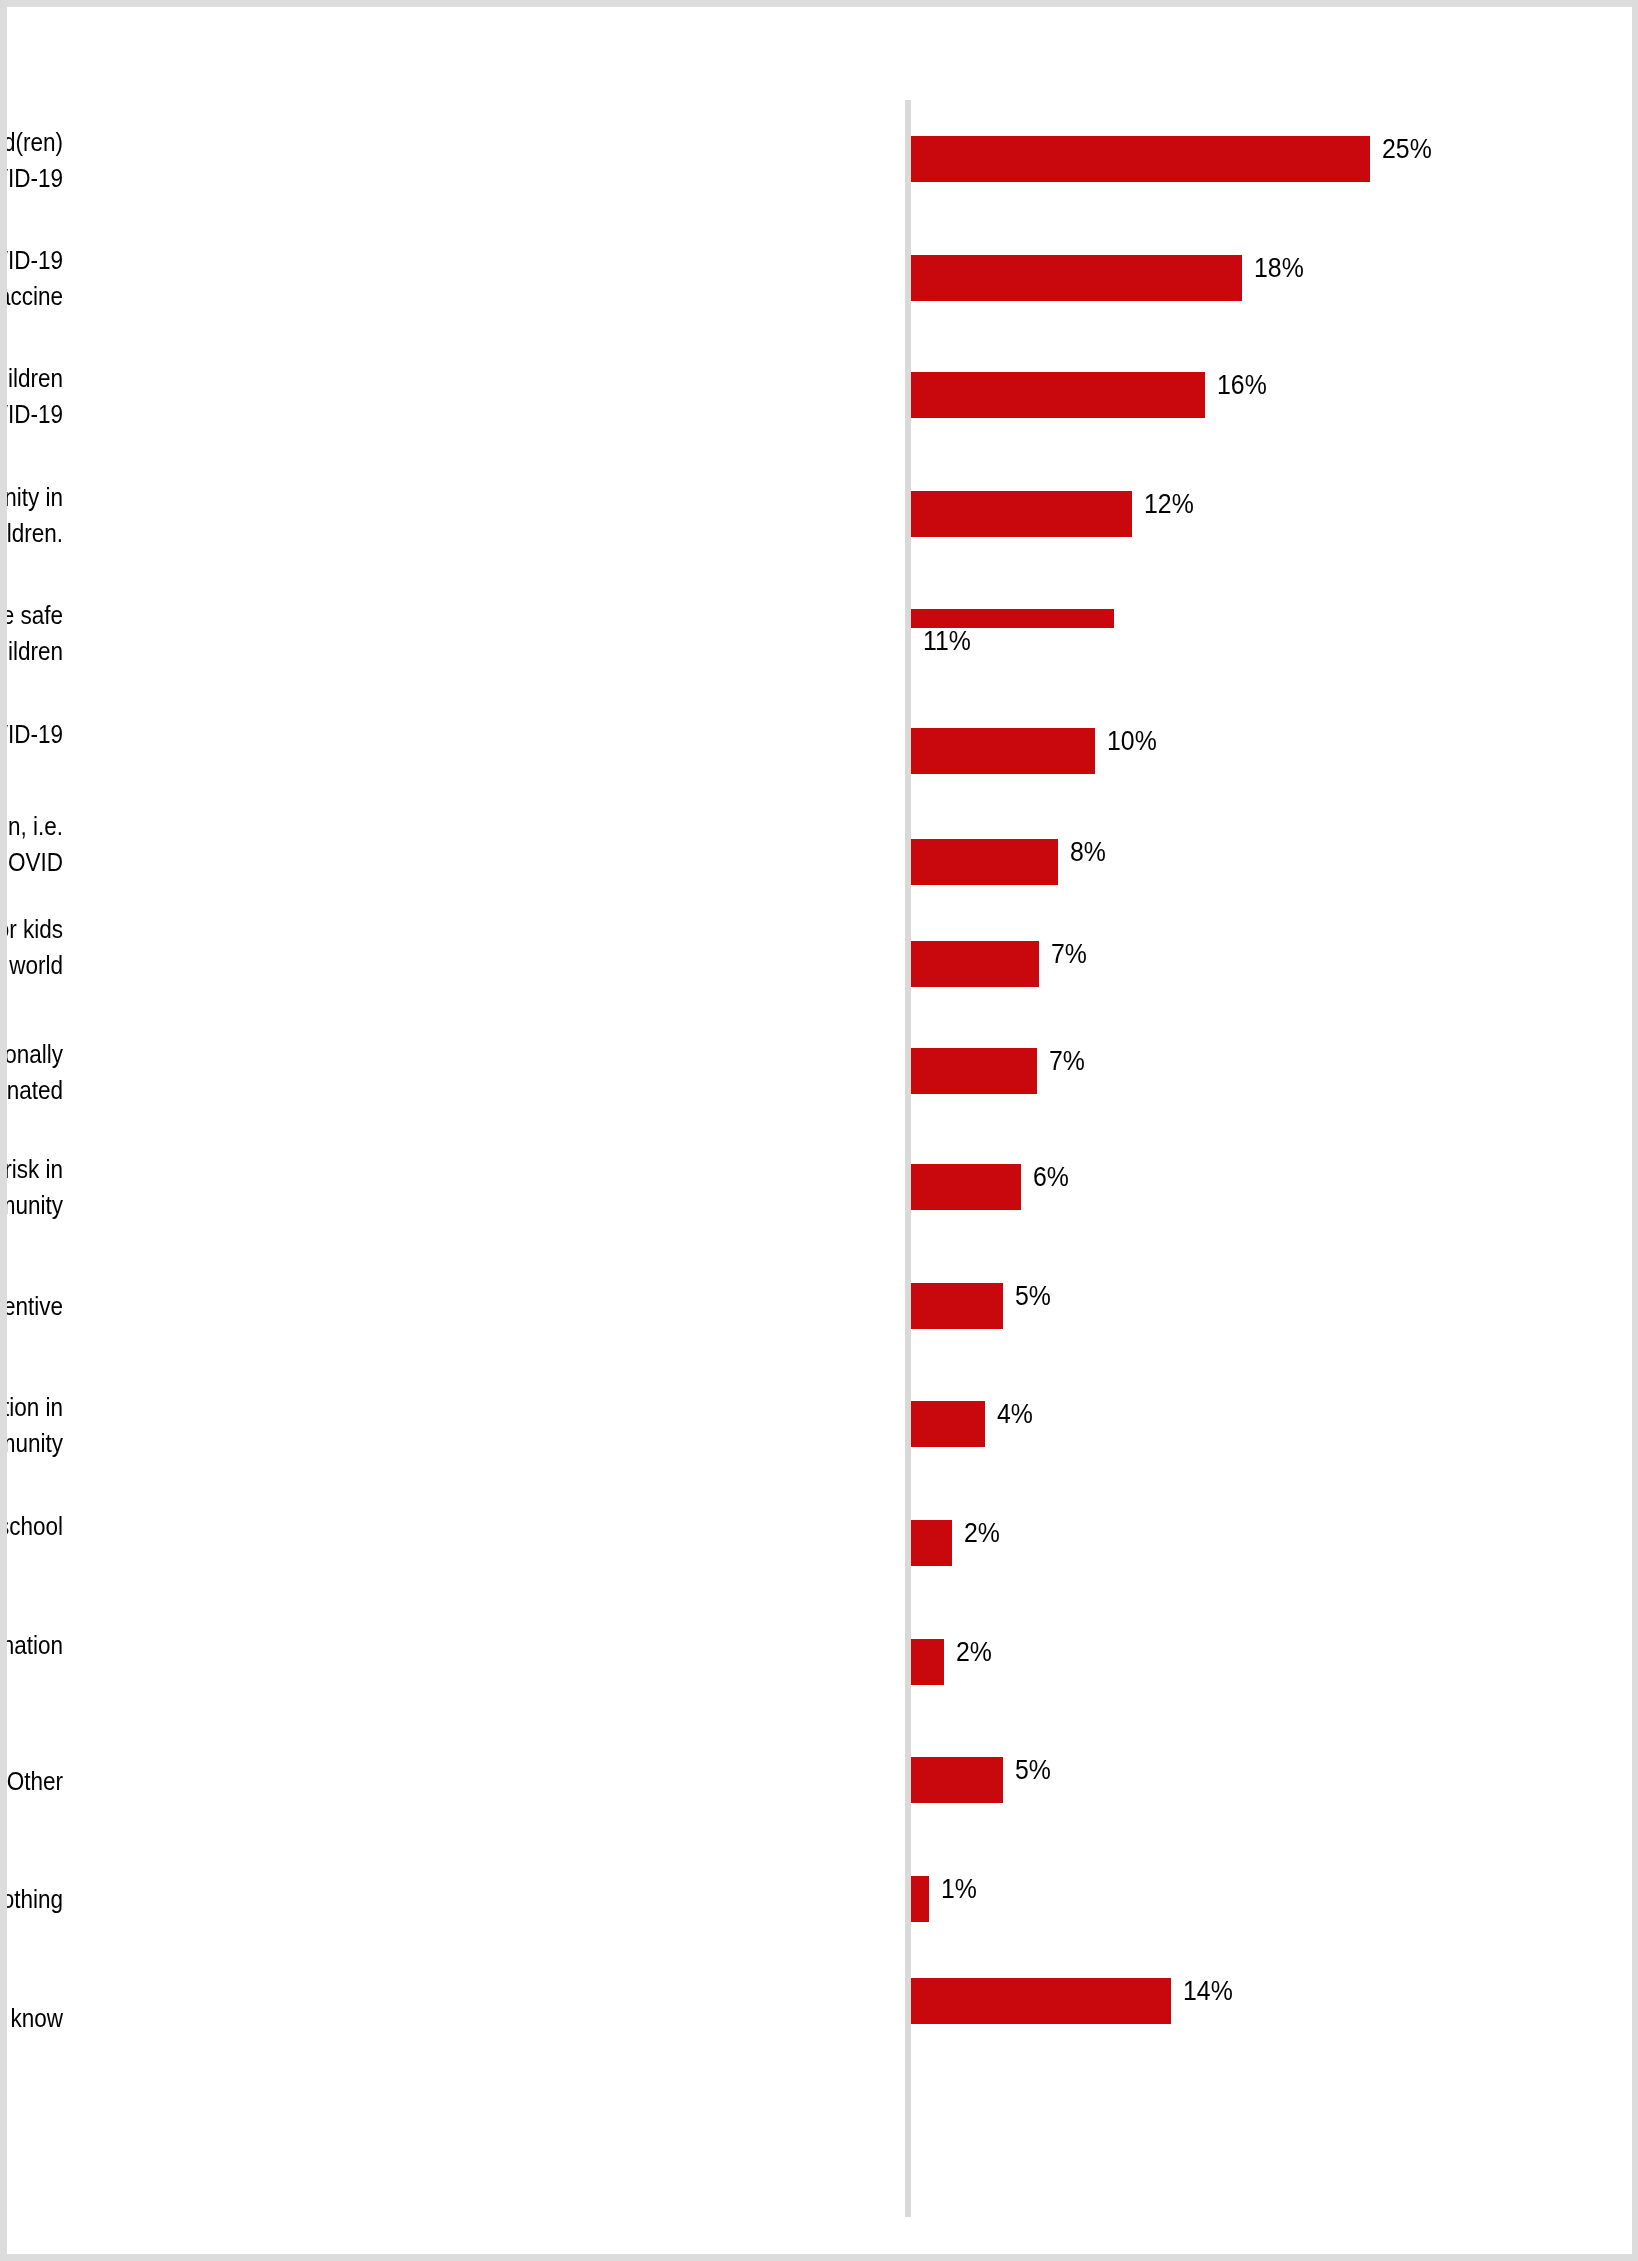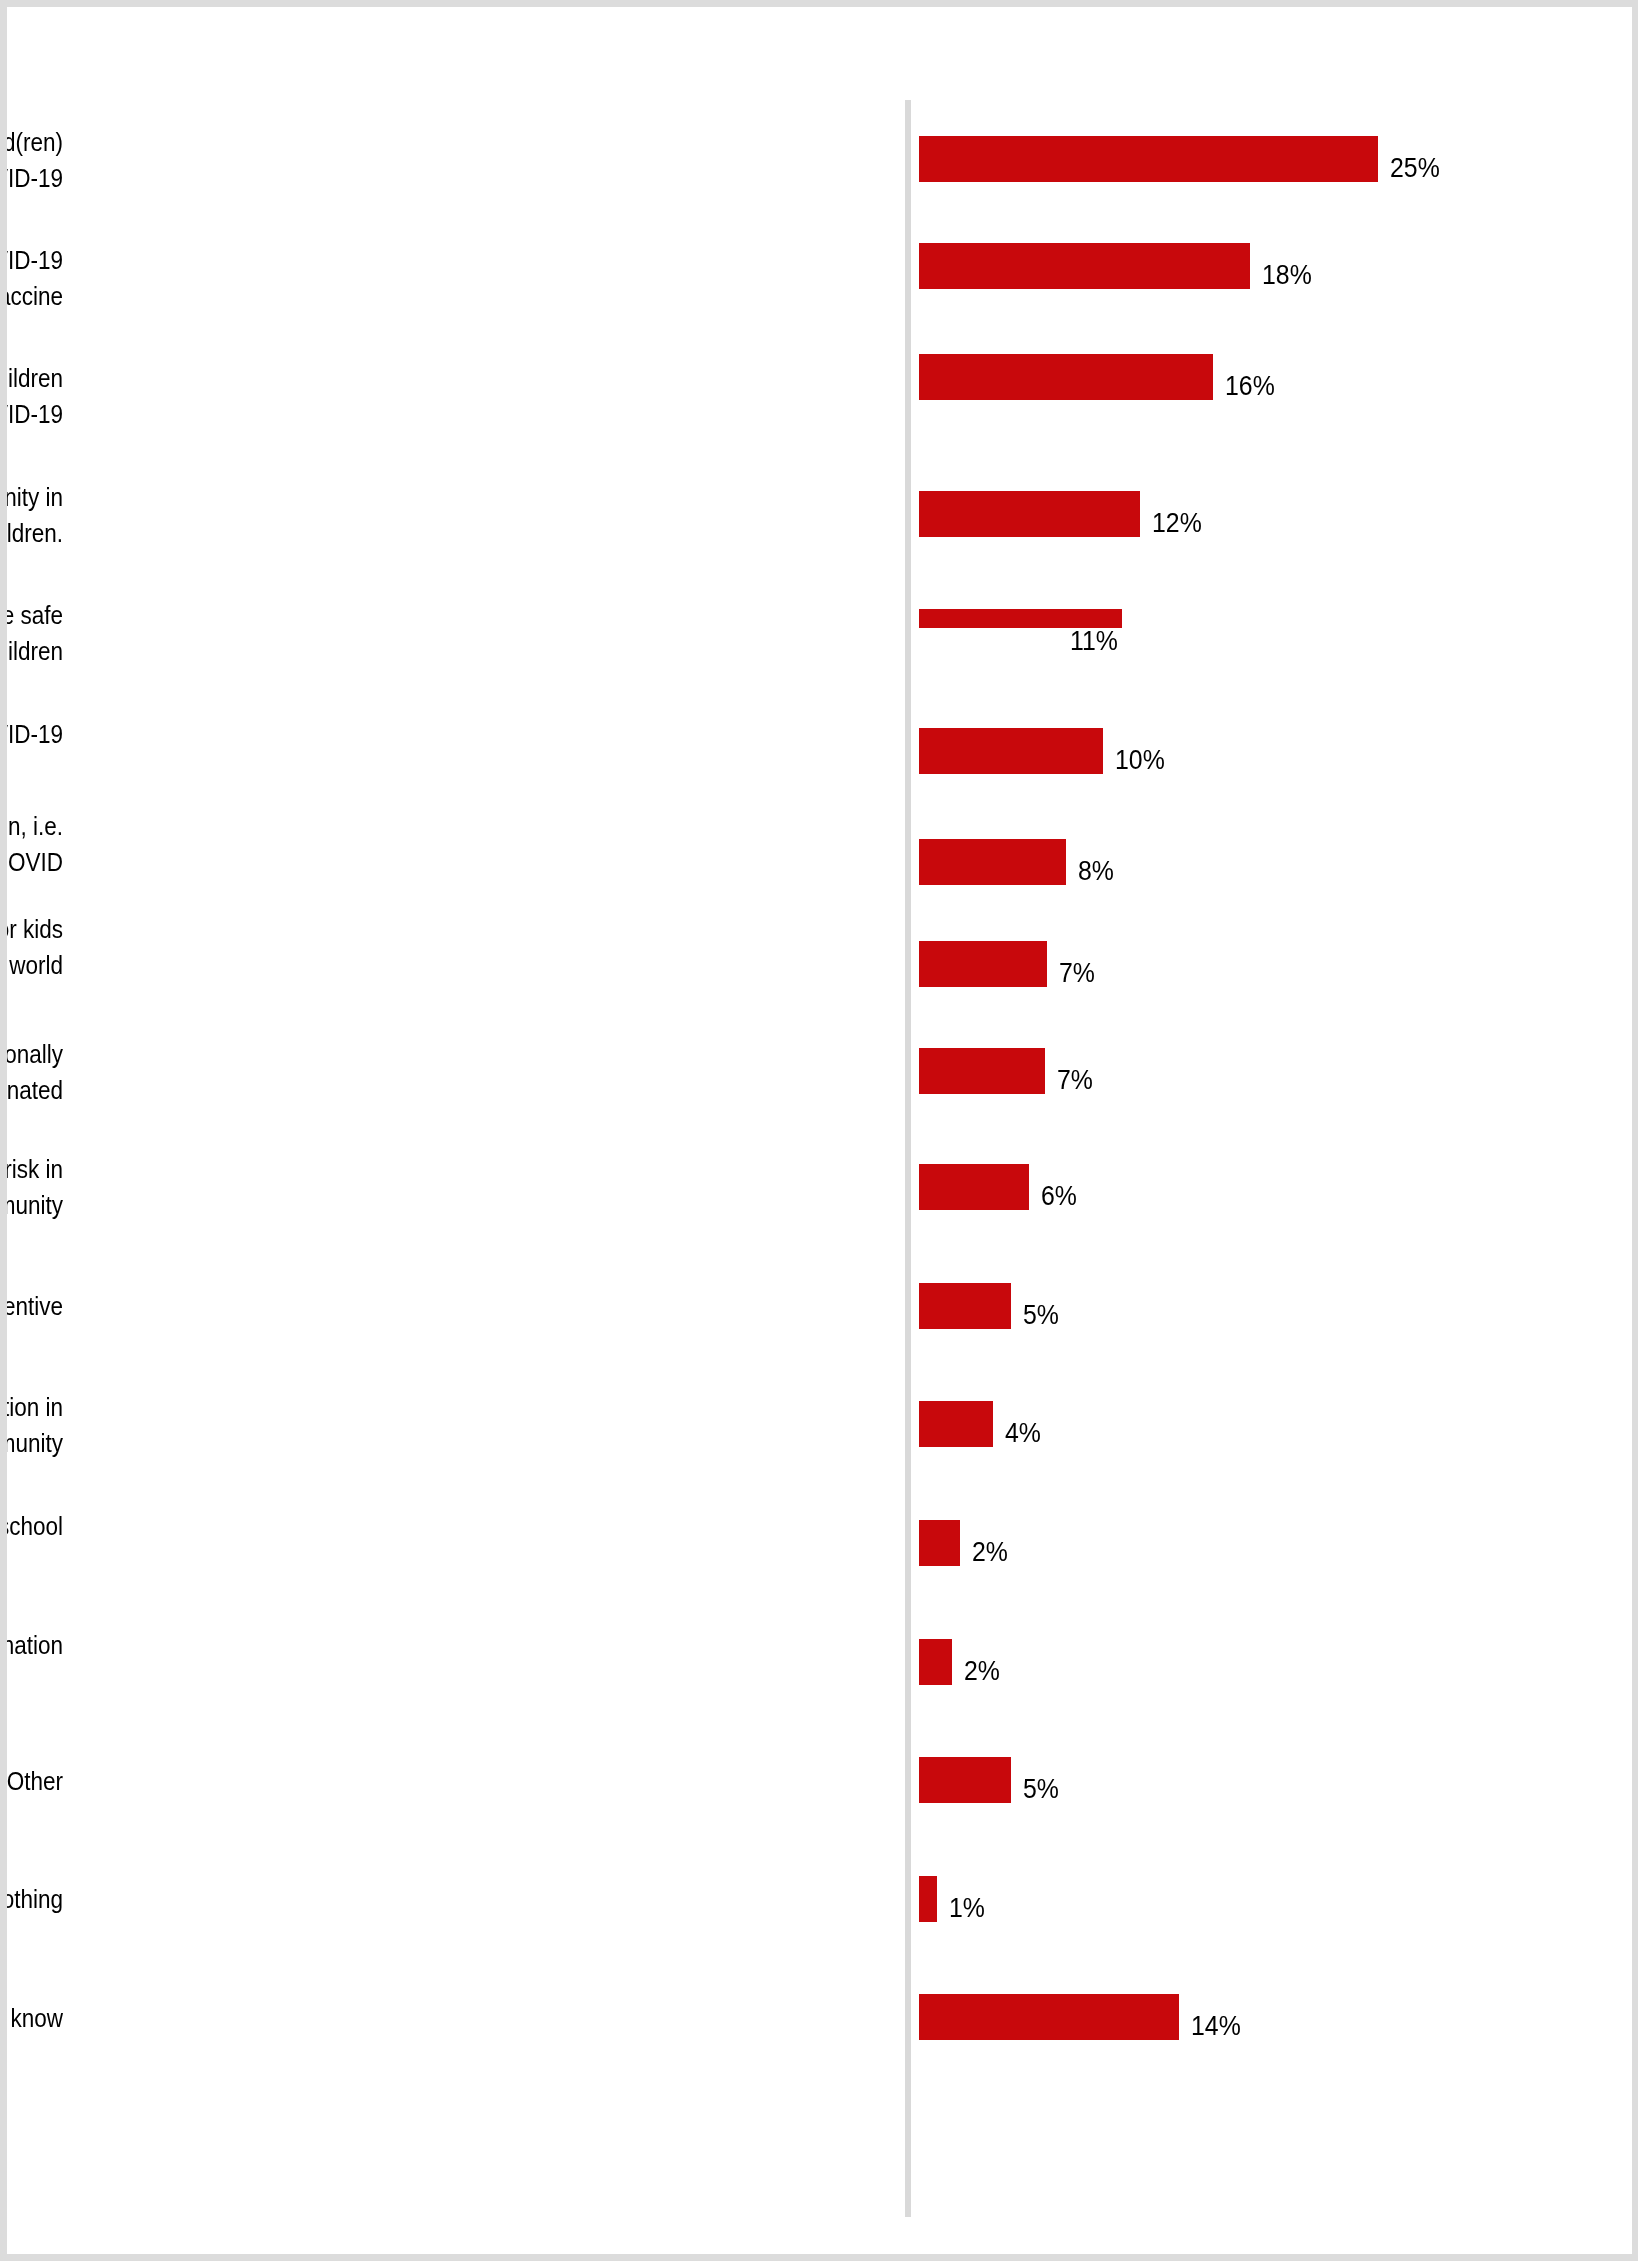--- a/index.html
+++ b/index.html
@@ -55,22 +55,21 @@
     color: #000000;
     font-family: "Liberation Sans", "DejaVu Sans", sans-serif;
     transform: scaleX(0.9);
     transform-origin: right center;
     white-space: normal;
   }
   .bar-wrap {
     position: absolute;
     left: 904px;
     display: flex;
-    align-items: flex-end;
-    margin-left: 8px;
+    align-items: flex-start;
   }
   .bar {
     height: 46px;
     background: #c8080c;
   }
   .val-label {
     font-size: 27px;
     line-height: 27px;
     color: #000000;
     margin-left: 11.6px;
@@ -96,21 +95,21 @@
         </div>
         <div class="row" style="height: 117px;">
           <div class="cat-label" style="top: 23px; height: 71px;">More information on children who have received the COVID-19 vaccine</div>
           <div class="bar-wrap" style="top: 36px; height: 34px;">
             <div class="bar" style="width: 331px; background: rgb(200, 8, 12);"></div>
             <div class="val-label">18%</div>
           </div>
         </div>
         <div class="row" style="height: 119px;">
           <div class="cat-label" style="top: 24px; height: 71px;">More information on the potential long-term effects of my children being infected with COVID-19</div>
-          <div class="bar-wrap" style="top: 28px; height: 36px;">
+          <div class="bar-wrap" style="top: 36px; height: 36px;">
             <div class="bar" style="width: 294px; background: rgb(200, 8, 12);"></div>
             <div class="val-label">16%</div>
           </div>
         </div>
         <div class="row" style="height: 118px;">
           <div class="cat-label" style="top: 23.6px; height: 71px;">More information on how vaccines work and build immunity in children.</div>
           <div class="bar-wrap" style="top: 36px; height: 46px;">
             <div class="bar" style="width: 221px; background: rgb(200, 8, 12);"></div>
             <div class="val-label">12%</div>
           </div>

